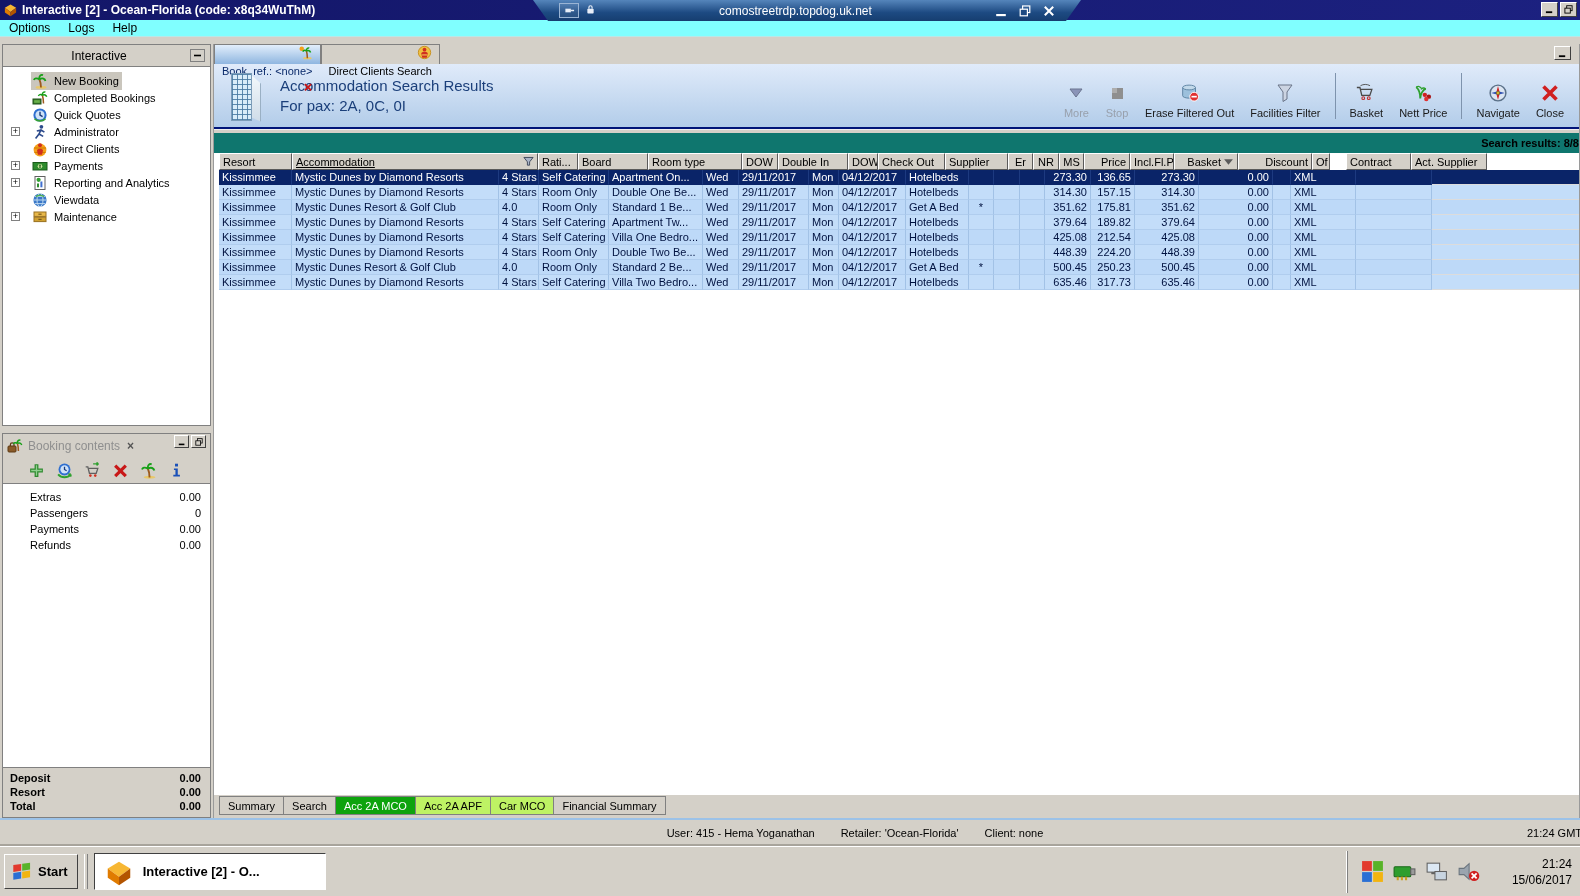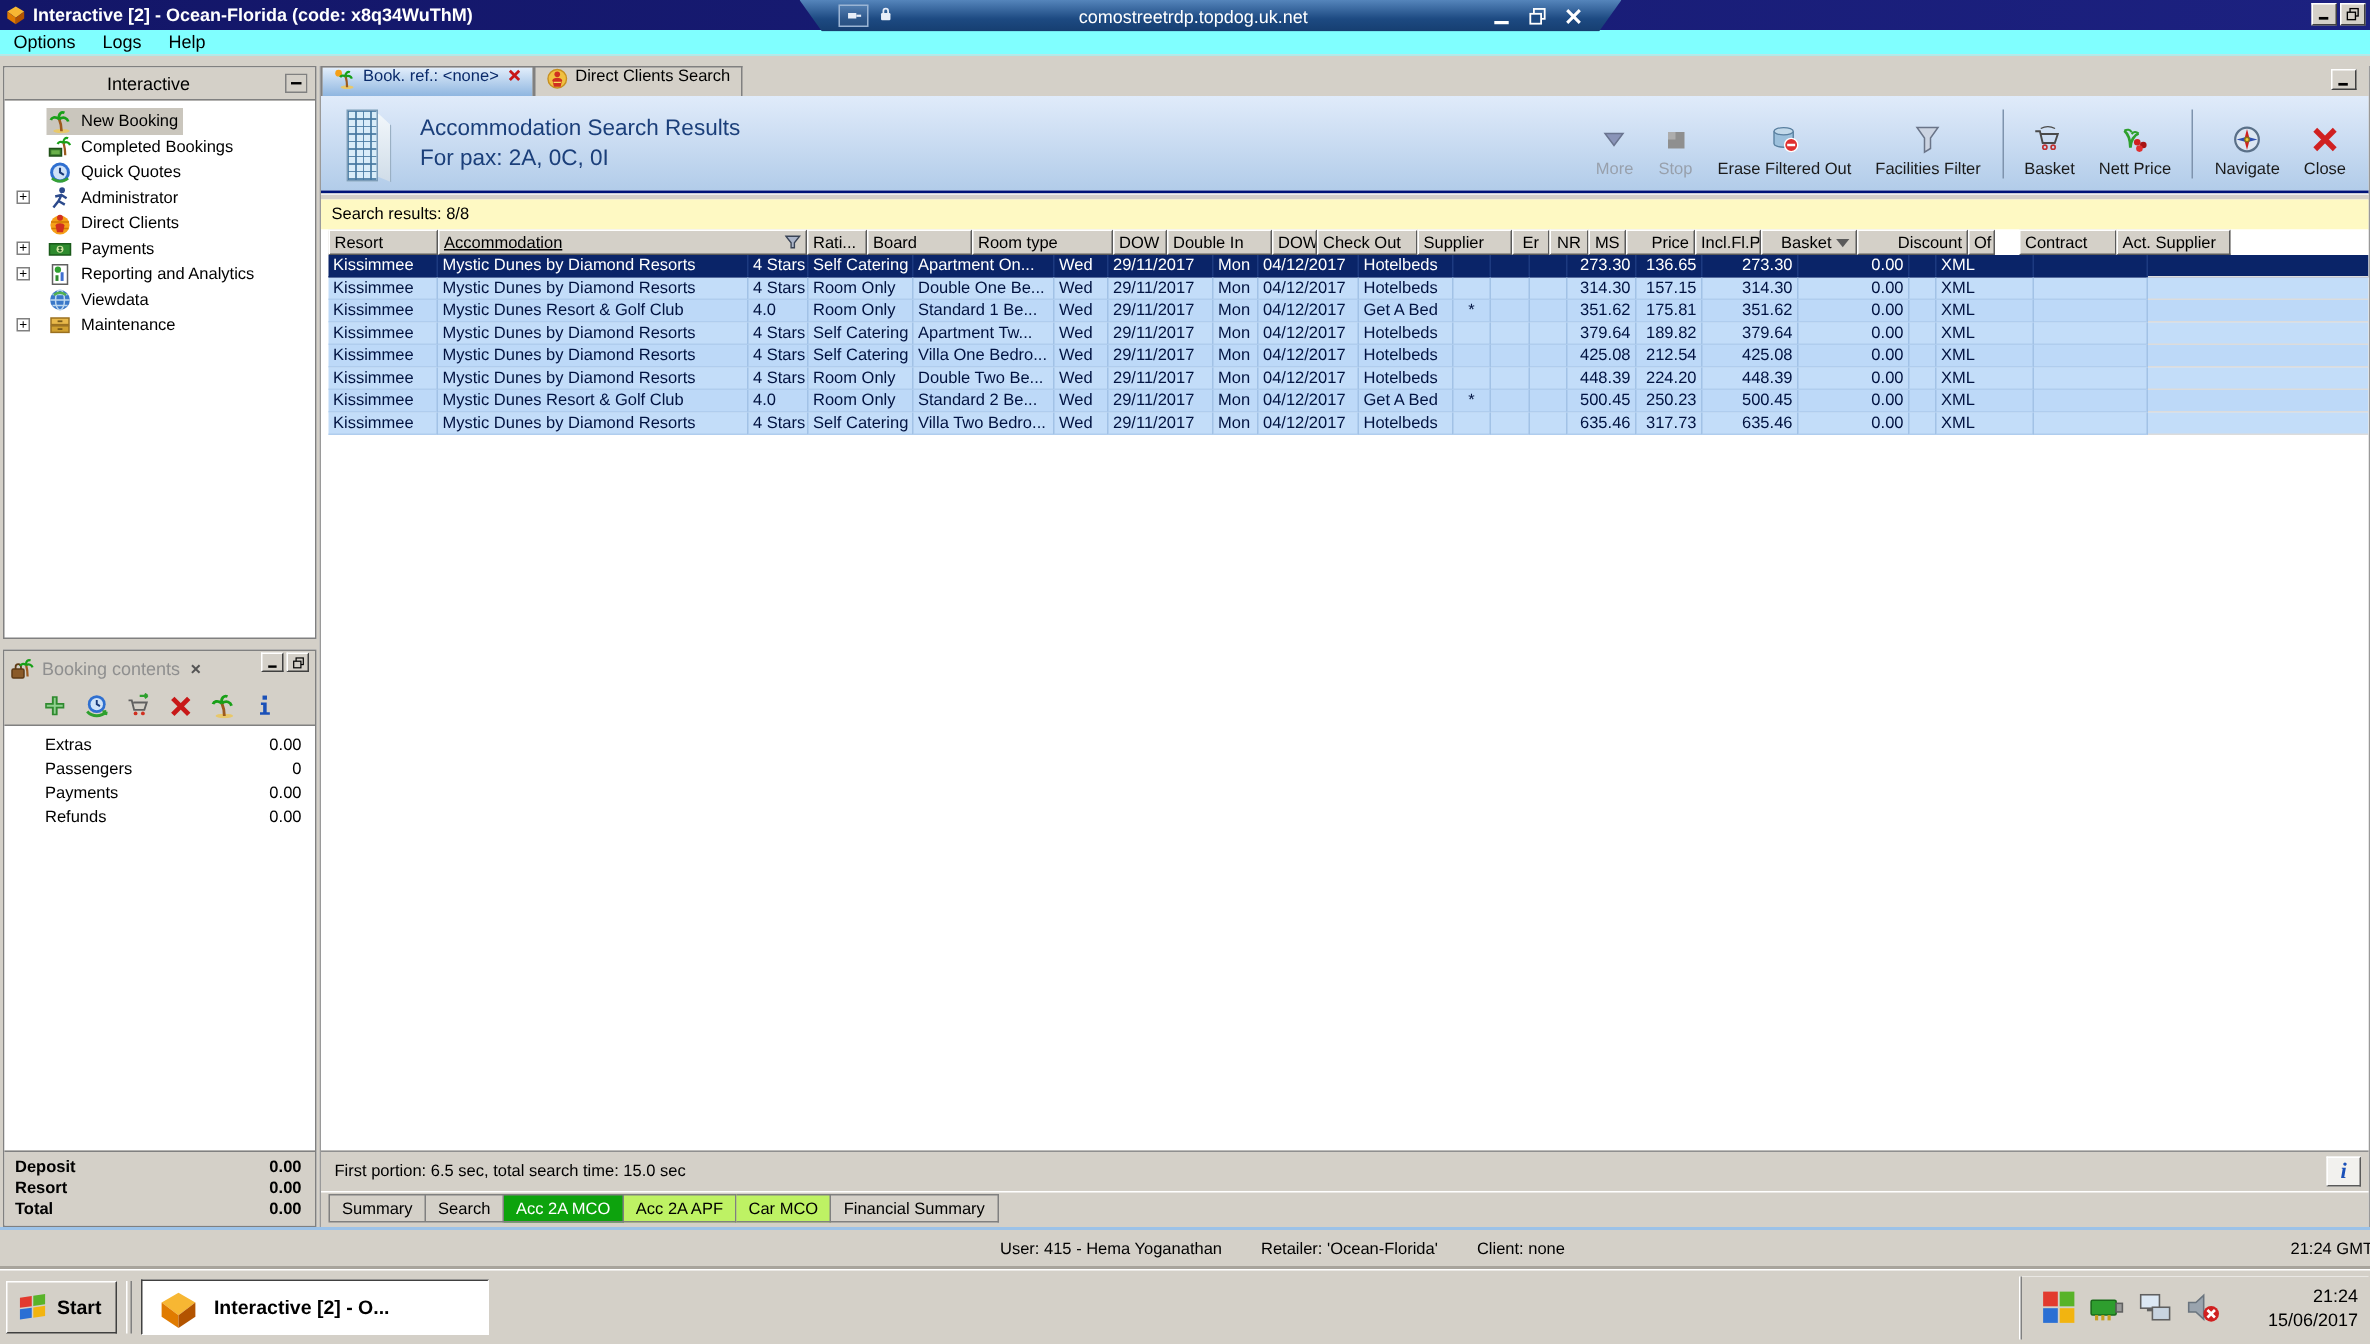--- a/index.html
+++ b/index.html
@@ -57,42 +57,42 @@
   .pb-list { flex:1; background:#fff; padding-top:5px; }
   .pb-row { height:16px; display:flex; padding:0 9px 0 27px; align-items:center; }
   .pb-row .l { flex:1; }
   .pb-totals { height:50px; background:#d4d0c8; border-top:1px solid #808080; padding:3px 9px 0 7px; }
   .pb-trow { height:14px; display:flex; font-weight:bold; align-items:center; }
   .pb-trow .l { flex:1; }
 
   
   .main { position:absolute; left:213px; top:44px; width:1367px; height:774px; display:flex; flex-direction:column; background:#fff; border-left:1px solid #9a9a9a; border-right:1px solid #9a9a9a; }
   .tabstrip { height:20px; background:#d4d0c8; display:flex; align-items:flex-end; position:relative; flex:none; }
-  .tab { height:20px; display:flex; align-items:flex-start; gap:5px; padding:0 7px; border:1px solid #808080; border-bottom:none; background:#d4d0c8; }
+  .tab { height:20px; display:flex; align-items:flex-end; gap:5px; padding:0 7px; border:1px solid #808080; border-bottom:none; background:#d4d0c8;flex-direction:column; }
   .tab.active { background:linear-gradient(#e2eefb,#8fb6e0); color:#0a2a6a; }
   .tab .ticon { width:15px; height:15px; } .tab .ticon svg { width:15px; height:15px; }
   .tab-close { display:inline-flex; width:10px; height:10px; }
   .tab-close svg { width:10px; height:10px; }
   .strip-min { position:absolute; right:8px; top:2px; width:17px; height:14px; background:#d4d0c8; border:1px solid; border-color:#fff #404040 #404040 #fff; display:flex; align-items:center; justify-content:center; }
   .strip-min svg { width:9px; height:9px; }
 
   .hdrband { height:63px; background:linear-gradient(#e0ebfa,#b2cce9); display:flex; align-items:center; padding:0 6px; flex:none; }
   .building { width:38px; height:50px; position:relative; margin:2px 16px 0 6px; flex:none; }
   .b-main { position:absolute; left:5px; top:1px; width:21px; height:48px; background-color:#d9edf9; background-image:repeating-linear-gradient(0deg,rgba(70,120,160,.85) 0 1px,transparent 1px 5px),repeating-linear-gradient(90deg,rgba(70,120,160,.85) 0 1px,transparent 1px 5px); border:1px solid #7c9cb8; }
   .b-side { position:absolute; left:26px; top:4px; width:9px; height:46px; background:linear-gradient(#f2f7fb,#cfdce8); clip-path:polygon(0 0,100% 18%,100% 100%,0 92%); border-right:1px solid #9ab0c4; }
   .hdr-titles { color:#1b3f7a; font-size:15px; line-height:20px; }
   .toolbar { margin-left:auto; display:flex; align-items:center; gap:2px; padding-right:2px; }
   .tb-btn { display:flex; flex-direction:column; align-items:center; justify-content:flex-end; height:54px; padding:3px 7px 4px; color:#1a1a1a; white-space:nowrap; }
   .tb-btn .tb-ic { width:24px; height:22px; display:flex; align-items:center; justify-content:center; margin-bottom:3px; }
   .tb-ic svg { width:22px; height:22px; }
   .tb-btn.disabled { color:#98a0ac; }
   .tb-sep { width:1px; height:46px; background:#7e93ad; margin:0 5px; }
   .navy-line { height:2px; background:#001478; flex:none; }
   .pre-grid { height:4px; background:#d4d0c8; flex:none; border-top:1px solid #eee; }
-  .results-strip { height:20px; background:#fef9c3; display:flex; align-items:center; padding-left:7px; font-weight:normal; flex:none; }
+  .results-strip { height:20px; background:#0f766e; display:flex; align-items:center; padding-left:7px; font-weight:bold; flex:none;justify-content:flex-end; }
 
   .grid-wrap { flex:1; background:#fff; position:relative; padding-left:5px; overflow:hidden; }
   .grid-head { display:flex; height:17px; }
   .gh-cell { background:#d4d0c8; border:1px solid; border-color:#fff #5a5a5a #5a5a5a #fff; display:flex; align-items:center; padding:0 3px; overflow:hidden; white-space:nowrap; flex:none; }
   .gh-cell .lbl { flex:1; }
   .gh-cell.a-right .lbl { text-align:right; }
   .gh-cell.a-center .lbl { text-align:center; }
   .gh-ic { display:inline-flex; width:11px; height:11px; margin-left:2px; flex:none; }
   .gh-ic svg { width:11px; height:11px; }
   .grid-row { display:flex; height:15px; background:#bdd9f8; color:#001240; }
@@ -803,24 +803,20 @@
           <div class="rf-row"></div>
           <div class="rf-row"></div>
           <div class="rf-row"></div>
           <div class="rf-row"></div>
           <div class="rf-row"></div>
           <div class="rf-row"></div>
           <div class="rf-row"></div>
         </div>
     </div>
 
-    <div class="info-bar">
-      <span>First portion: 6.5 sec, total search time: 15.0 sec</span>
-      <span class="info-btn">i</span>
-    </div>
     <div class="bottabs" id="bottabs">
         <span class="btab gray">Summary</span>
         <span class="btab gray">Search</span>
         <span class="btab green">Acc 2A MCO</span>
         <span class="btab lavender">Acc 2A APF</span>
         <span class="btab lavender">Car MCO</span>
         <span class="btab gray">Financial Summary</span>
       </div>
   </div>
 

